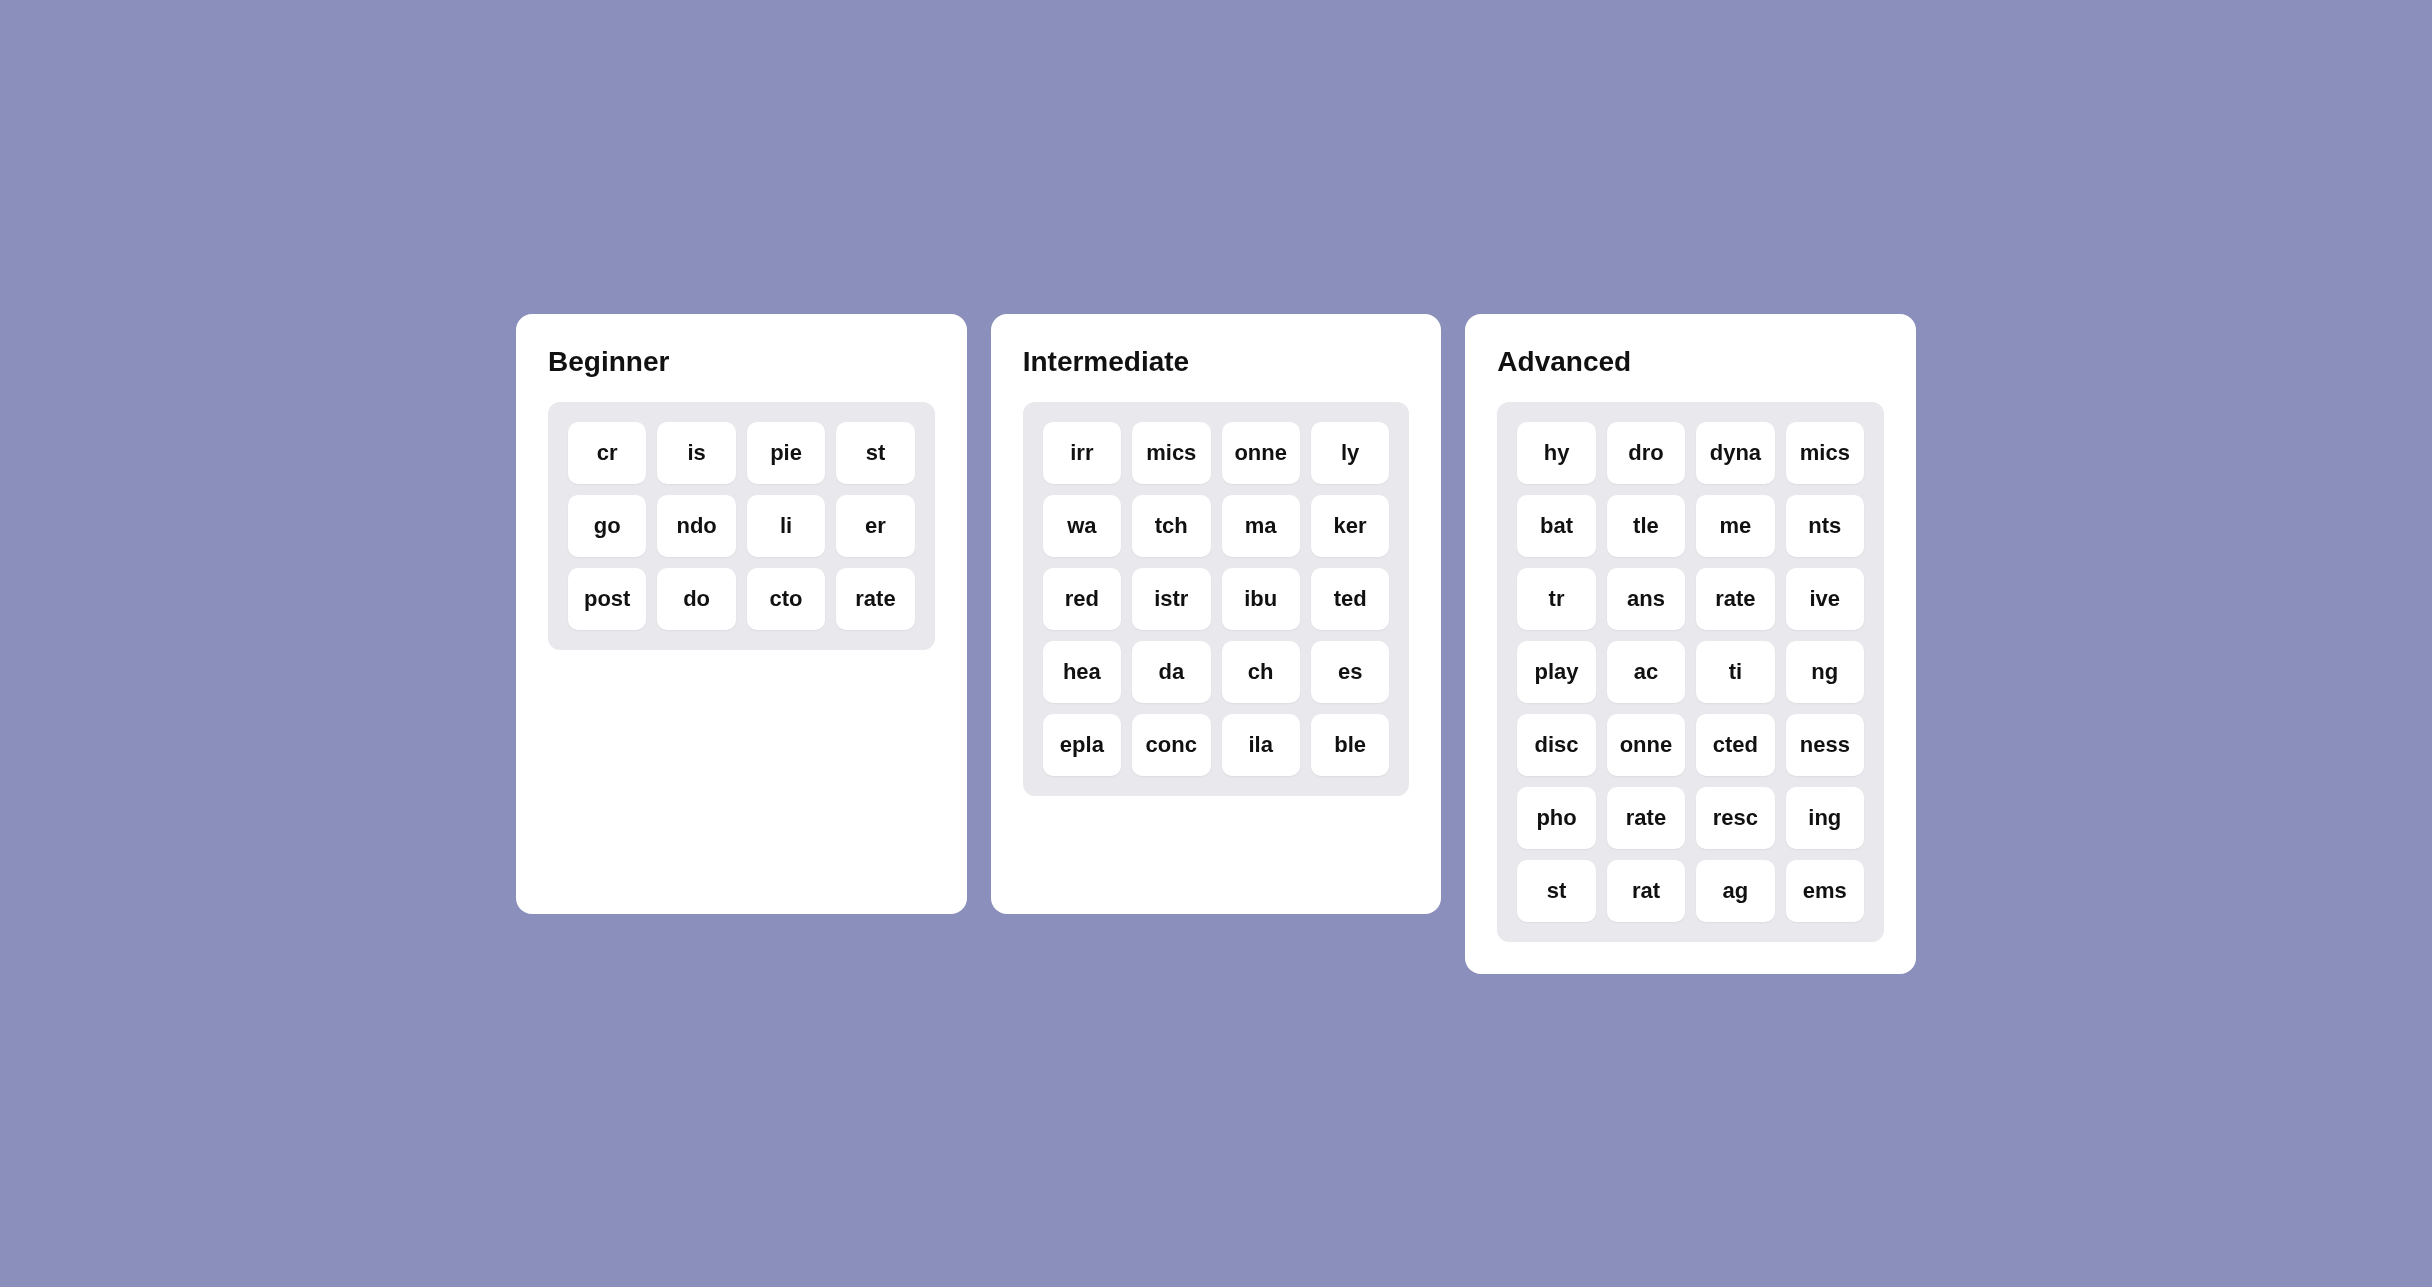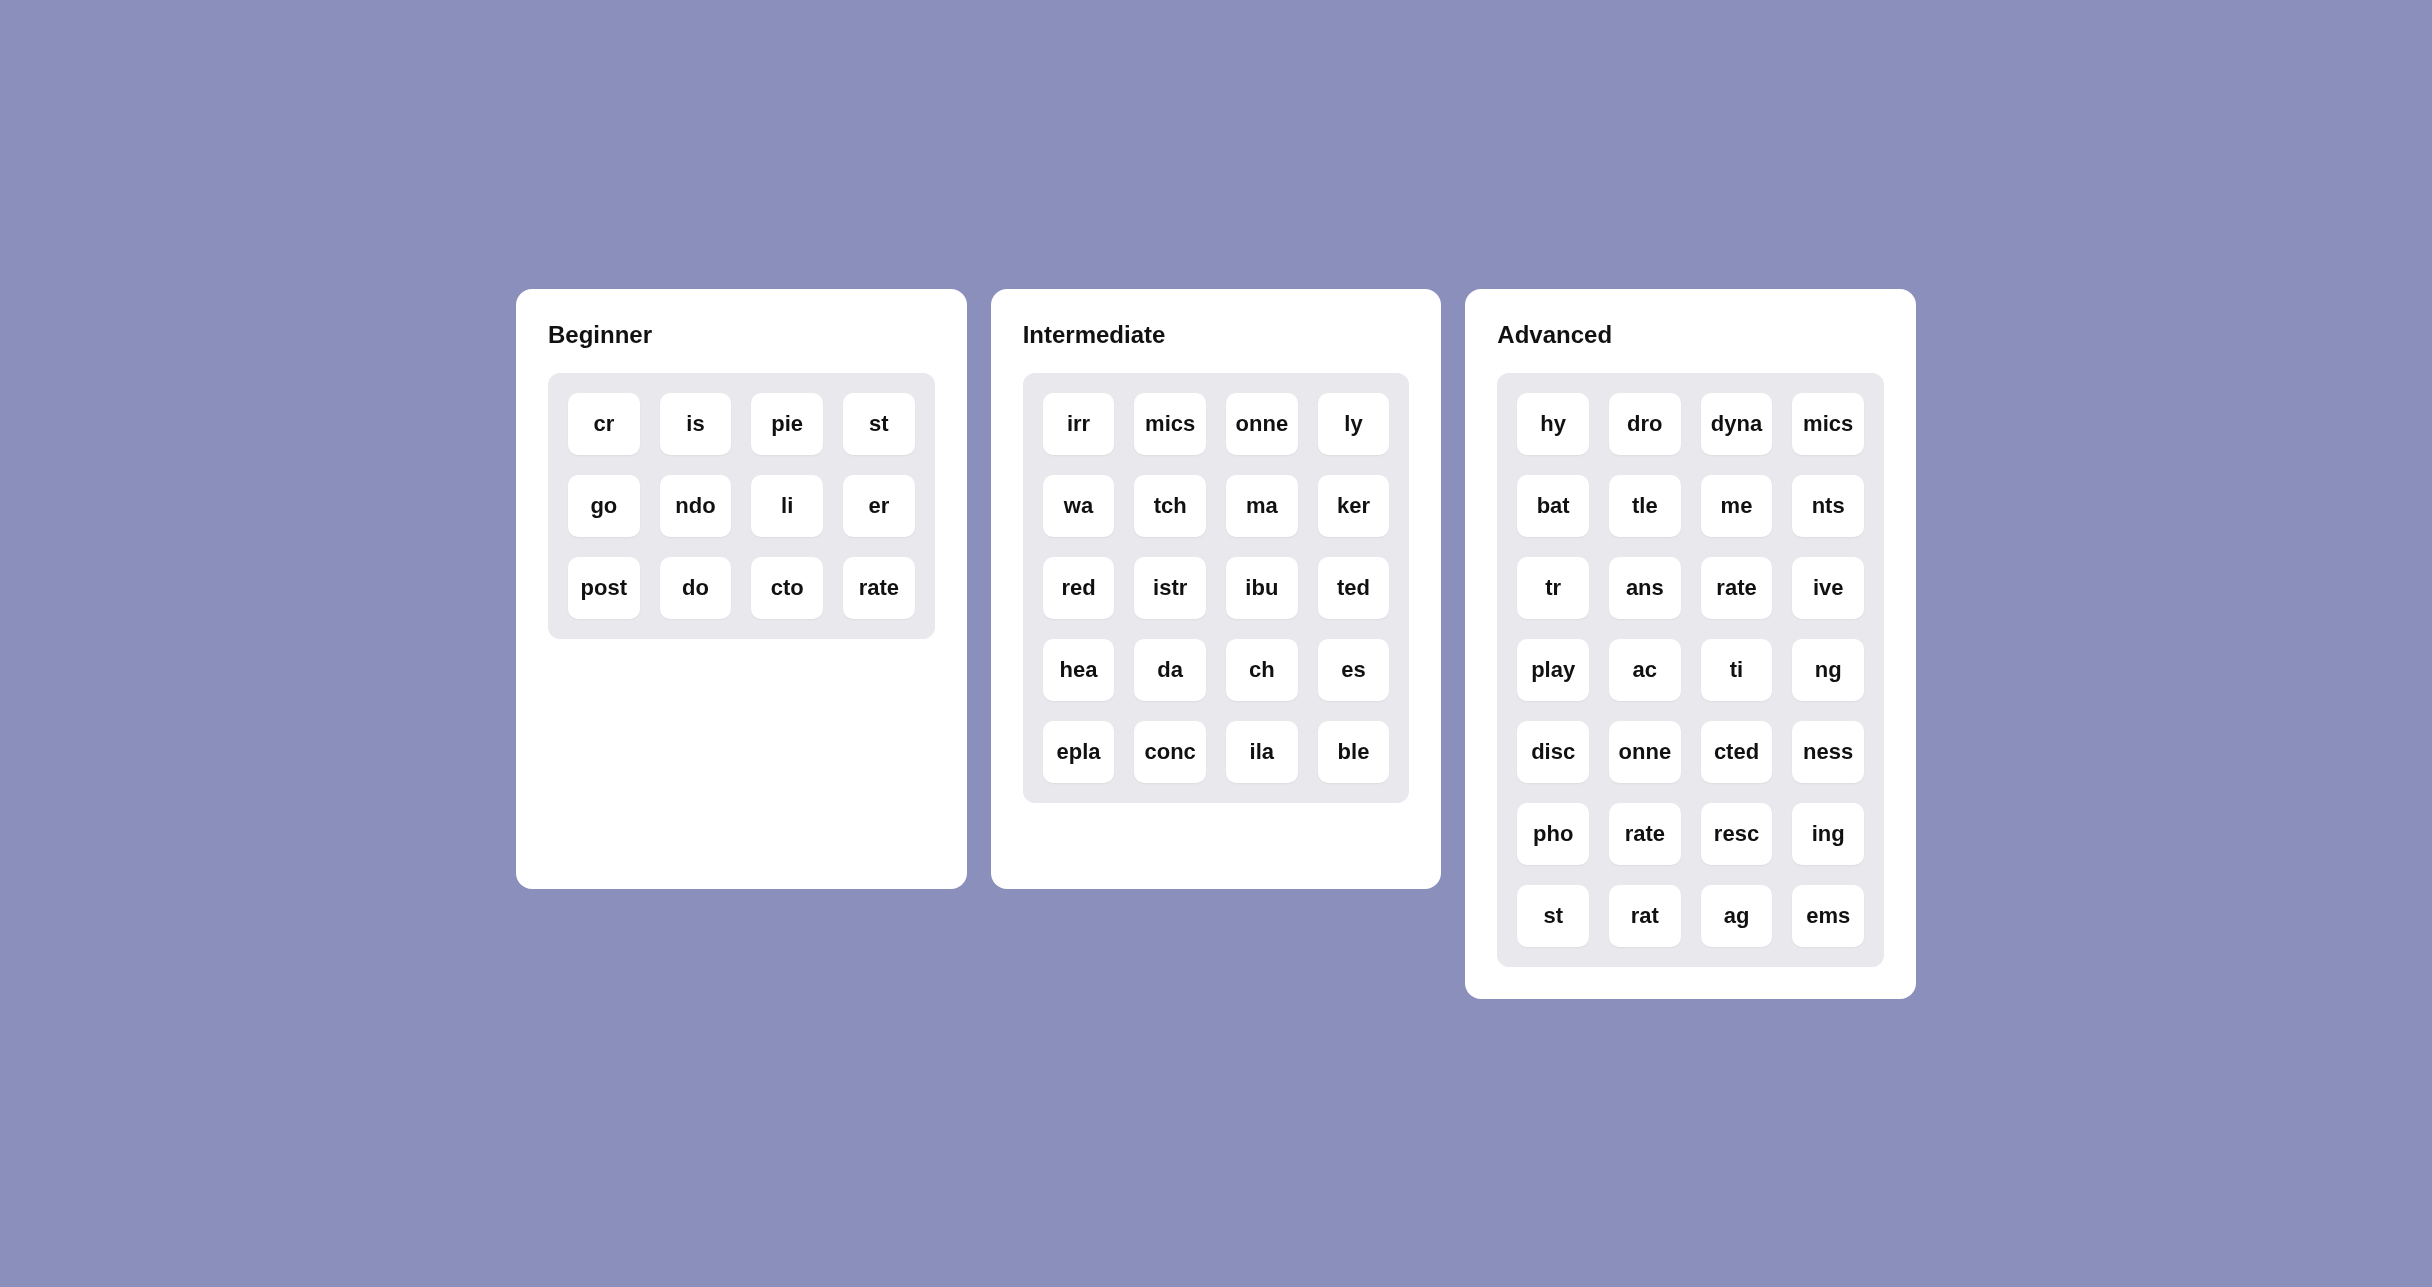--- a/index.html
+++ b/index.html
@@ -28,37 +28,37 @@
 
     .card {
       background: #ffffff;
       border-radius: 16px;
       padding: 32px;
       flex: 1;
       min-height: 600px;
     }
 
     .card-title {
-      font-size: 24px;
+      font-size: 28px;
       font-weight: 700;
       color: #111111;
       margin-bottom: 24px;
     }
 
     .tile-grid-container {
       background: #e8e8ed;
       border-radius: 12px;
       padding: 20px;
       display: inline-block;
       width: 100%;
     }
 
     .tile-grid {
       display: grid;
-      gap: 20px;
+      gap: 11px;
     }
 
     .tile-grid.cols-4 {
       grid-template-columns: repeat(4, 1fr);
     }
 
     .tile {
       background: #ffffff;
       border-radius: 10px;
       display: flex;

